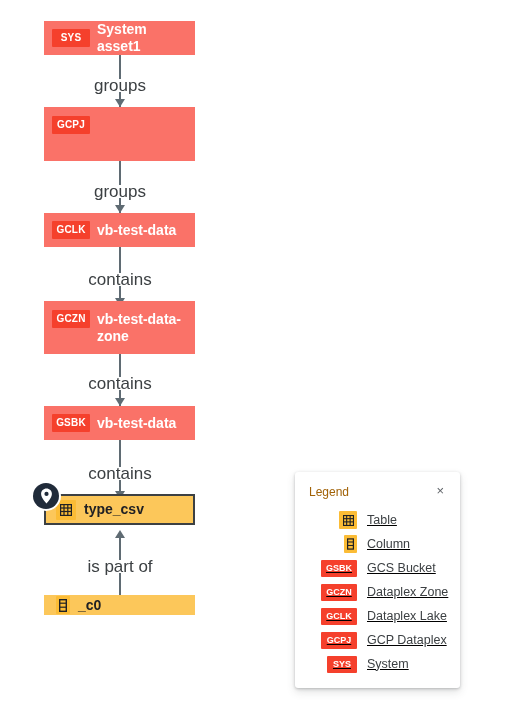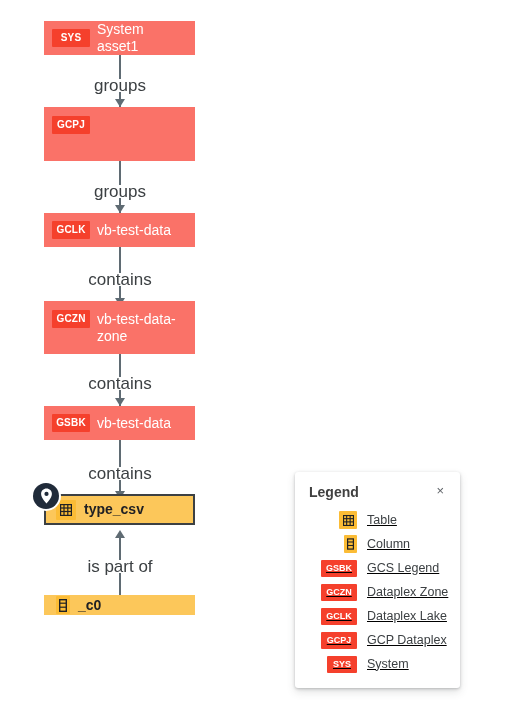--- a/index.html
+++ b/index.html
@@ -56,21 +56,21 @@
     padding: 4px 4px;
     border-radius: 1px;
     margin-right: 7px;
     text-align: center;
     min-width: 30px;
     font-family: "Liberation Sans", sans-serif;
   }
 
   .node-label {
     font-size: 14px;
-    font-weight: normal;
+    font-weight: bold;
     line-height: 17px;
     word-break: break-word;
   }
   .node.asset .node-label {
     font-weight: bold;
     font-size: 14px;
     color: #202124;
   }
 
   
@@ -142,23 +142,23 @@
     padding: 12px 14px 14px 14px;
     box-sizing: border-box;
   }
   .legend-head {
     display: flex;
     align-items: flex-start;
     justify-content: space-between;
     margin-bottom: 10px;
   }
   .legend-title {
-    font-size: 14px;
-    font-weight: bold;
-    color: #404040;
+    font-size: 12px;
+    font-weight: normal;
+    color: #a16207;
     line-height: 16px;
   }
   .legend-close {
     font-size: 13px;
     color: #5f6368;
     line-height: 13px;
     cursor: pointer;
     padding: 0 2px;
     user-select: none;
   }
@@ -318,21 +318,21 @@
           </svg>
         </span>
       </span>
       <span class="legend-text">Column</span>
     </div>
 
     <div class="legend-row">
       <span class="legend-key">
         <span class="legend-badge">GSBK</span>
       </span>
-      <span class="legend-text">GCS Legend</span>
+      <span class="legend-text">GCS Bucket</span>
     </div>
 
     <div class="legend-row">
       <span class="legend-key">
         <span class="legend-badge">GCZN</span>
       </span>
       <span class="legend-text">Dataplex Zone</span>
     </div>
 
     <div class="legend-row">

